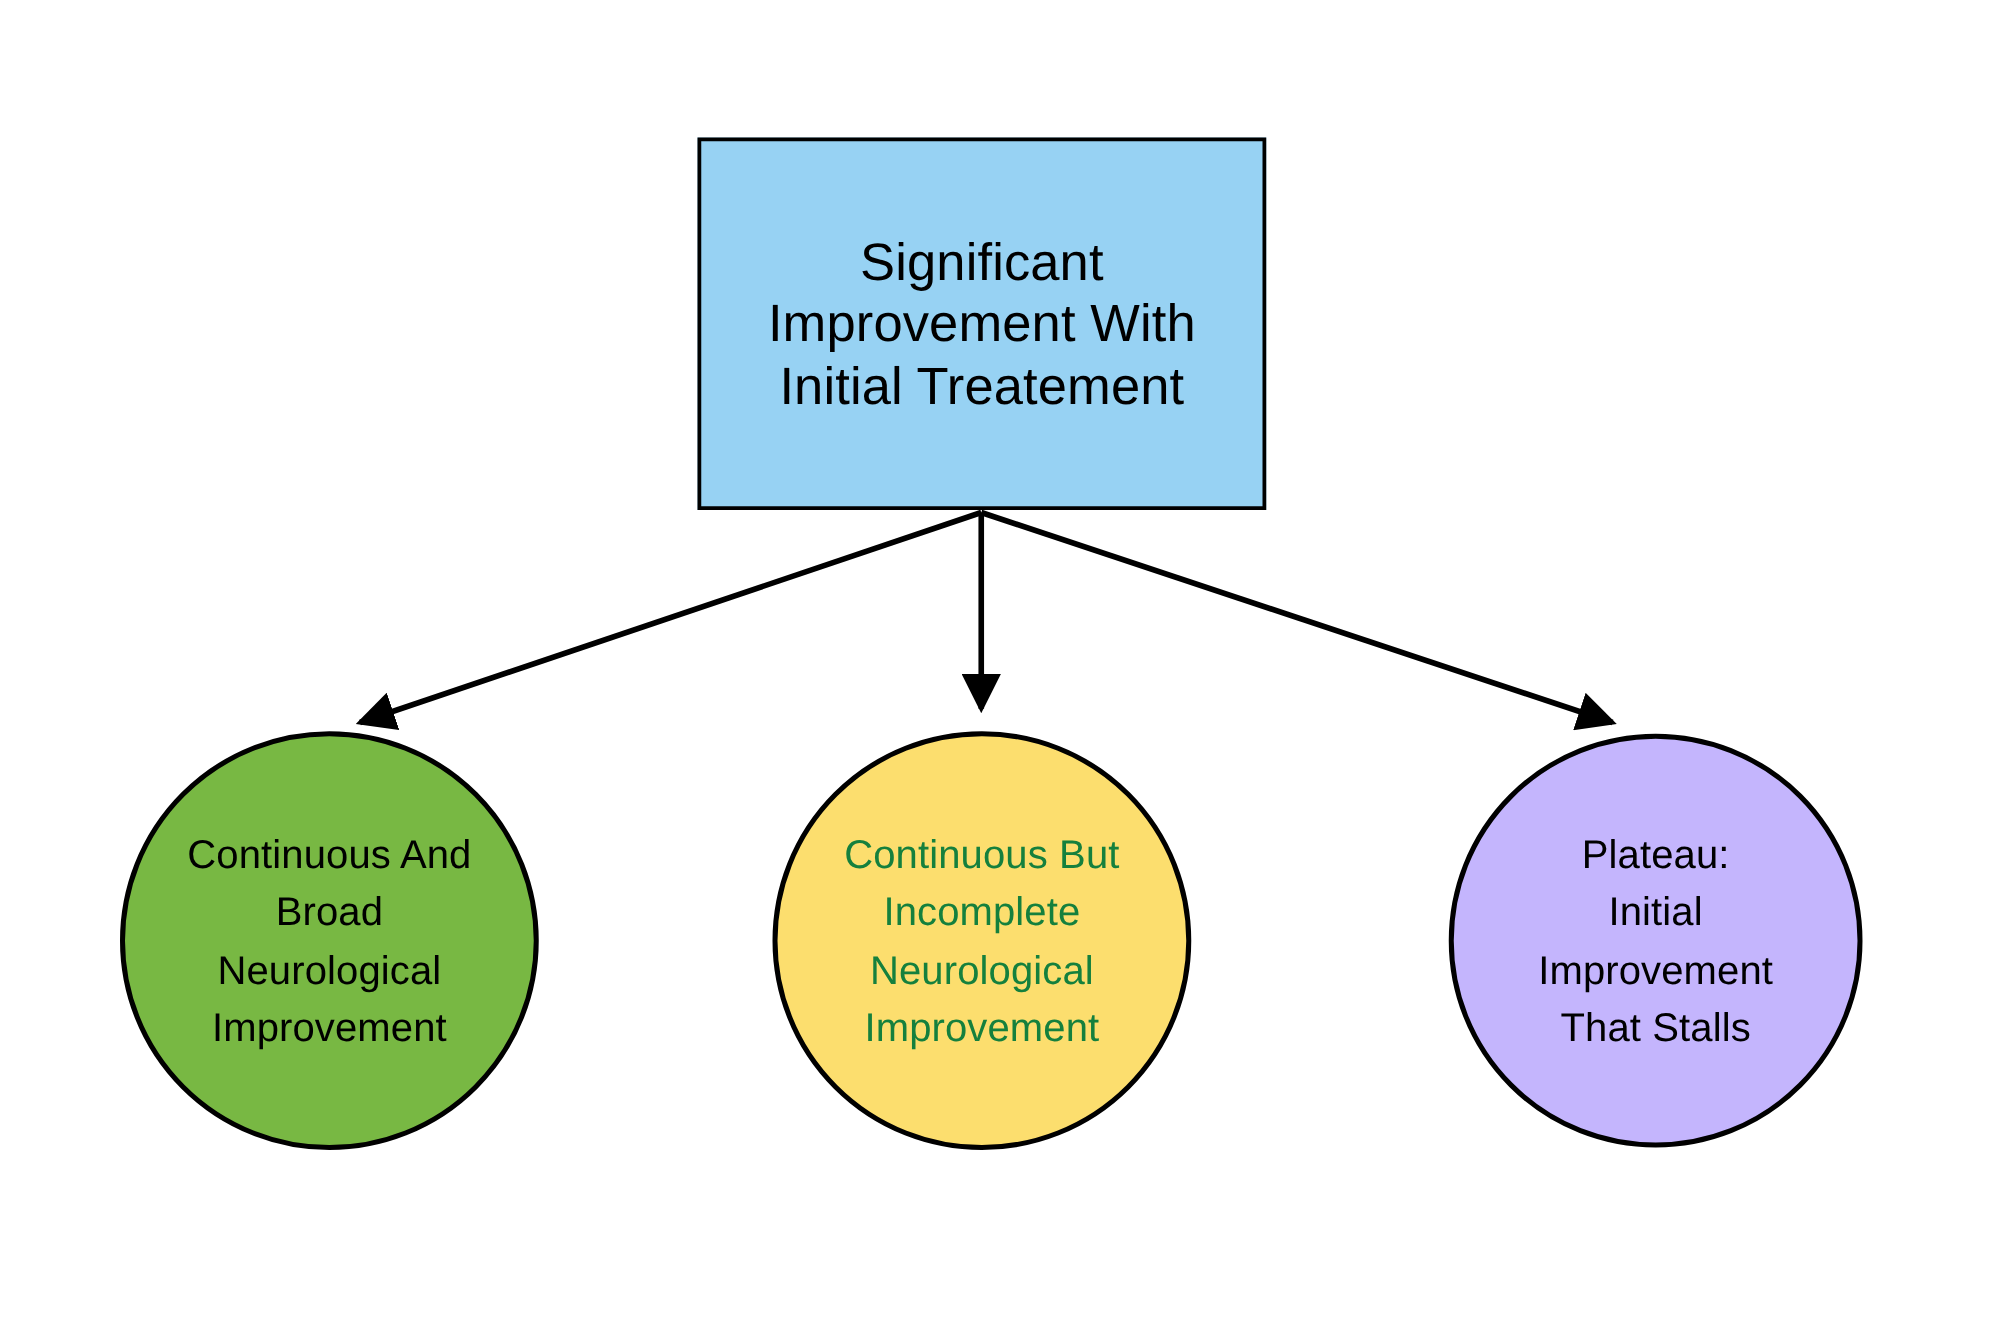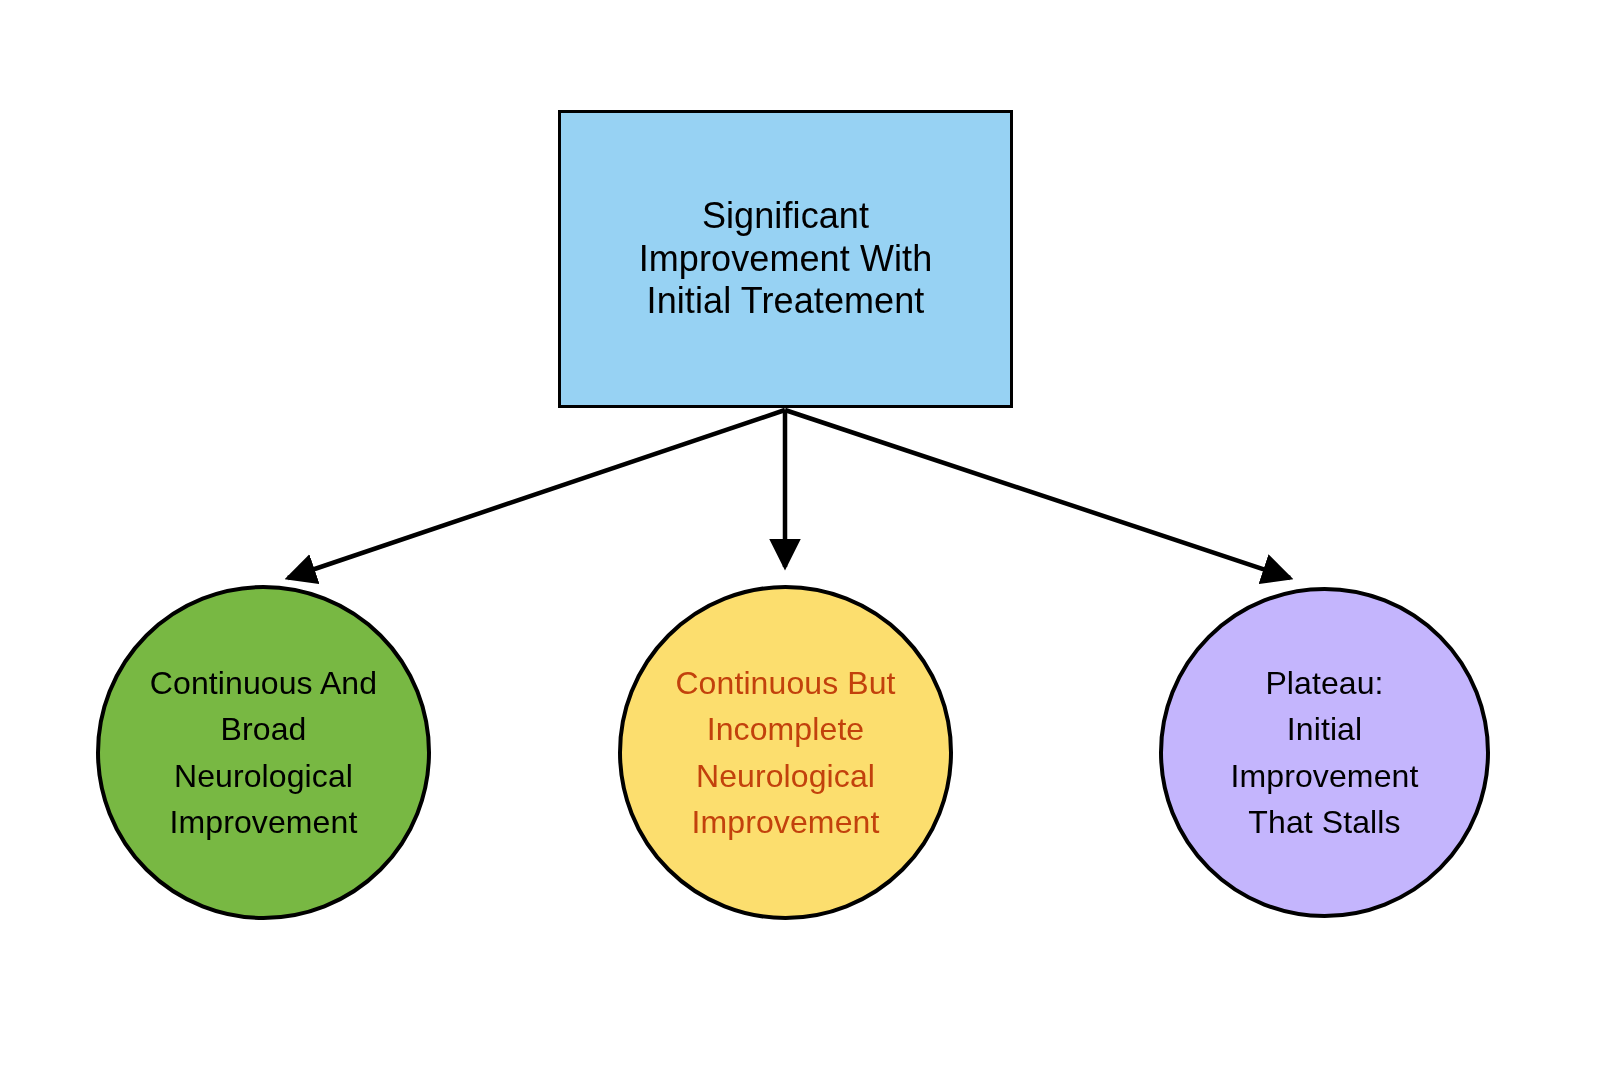--- a/index.html
+++ b/index.html
@@ -42,21 +42,21 @@
   }
   
   #node-root {
     left: 558px;
     top: 110px;
     width: 455px;
     height: 298px;
     background: #97D2F3;
   }
   #node-root .node-label {
-    font-size: 36px;
+    font-size: 42px;
   }
   
   .node-circle {
     border-radius: 50%;
     border-width: 4px;
   }
   .node-circle .node-label {
     font-size: 32px;
     line-height: 1.45;
     padding: 0 18px;
@@ -111,21 +111,21 @@
 Initial Treatement</span>
   </div>
 
   <div class="node node-circle" id="node-green" style="background-color: rgb(120, 184, 67); border-color: rgb(0, 0, 0); color: rgb(0, 0, 0);">
     <span class="node-label">Continuous And
 Broad
 Neurological
 Improvement</span>
   </div>
 
-  <div class="node node-circle" id="node-yellow" style="background-color: rgb(252, 222, 110); border-color: rgb(0, 0, 0); color: #c2410c;">
+  <div class="node node-circle" id="node-yellow" style="background-color: rgb(252, 222, 110); border-color: rgb(0, 0, 0); color: #15803d;">
     <span class="node-label">Continuous But
 Incomplete
 Neurological
 Improvement</span>
   </div>
 
   <div class="node node-circle" id="node-orange" style="background-color: #c4b5fd; border-color: rgb(0, 0, 0); color: rgb(0, 0, 0);">
     <span class="node-label">Plateau:
 Initial
 Improvement

